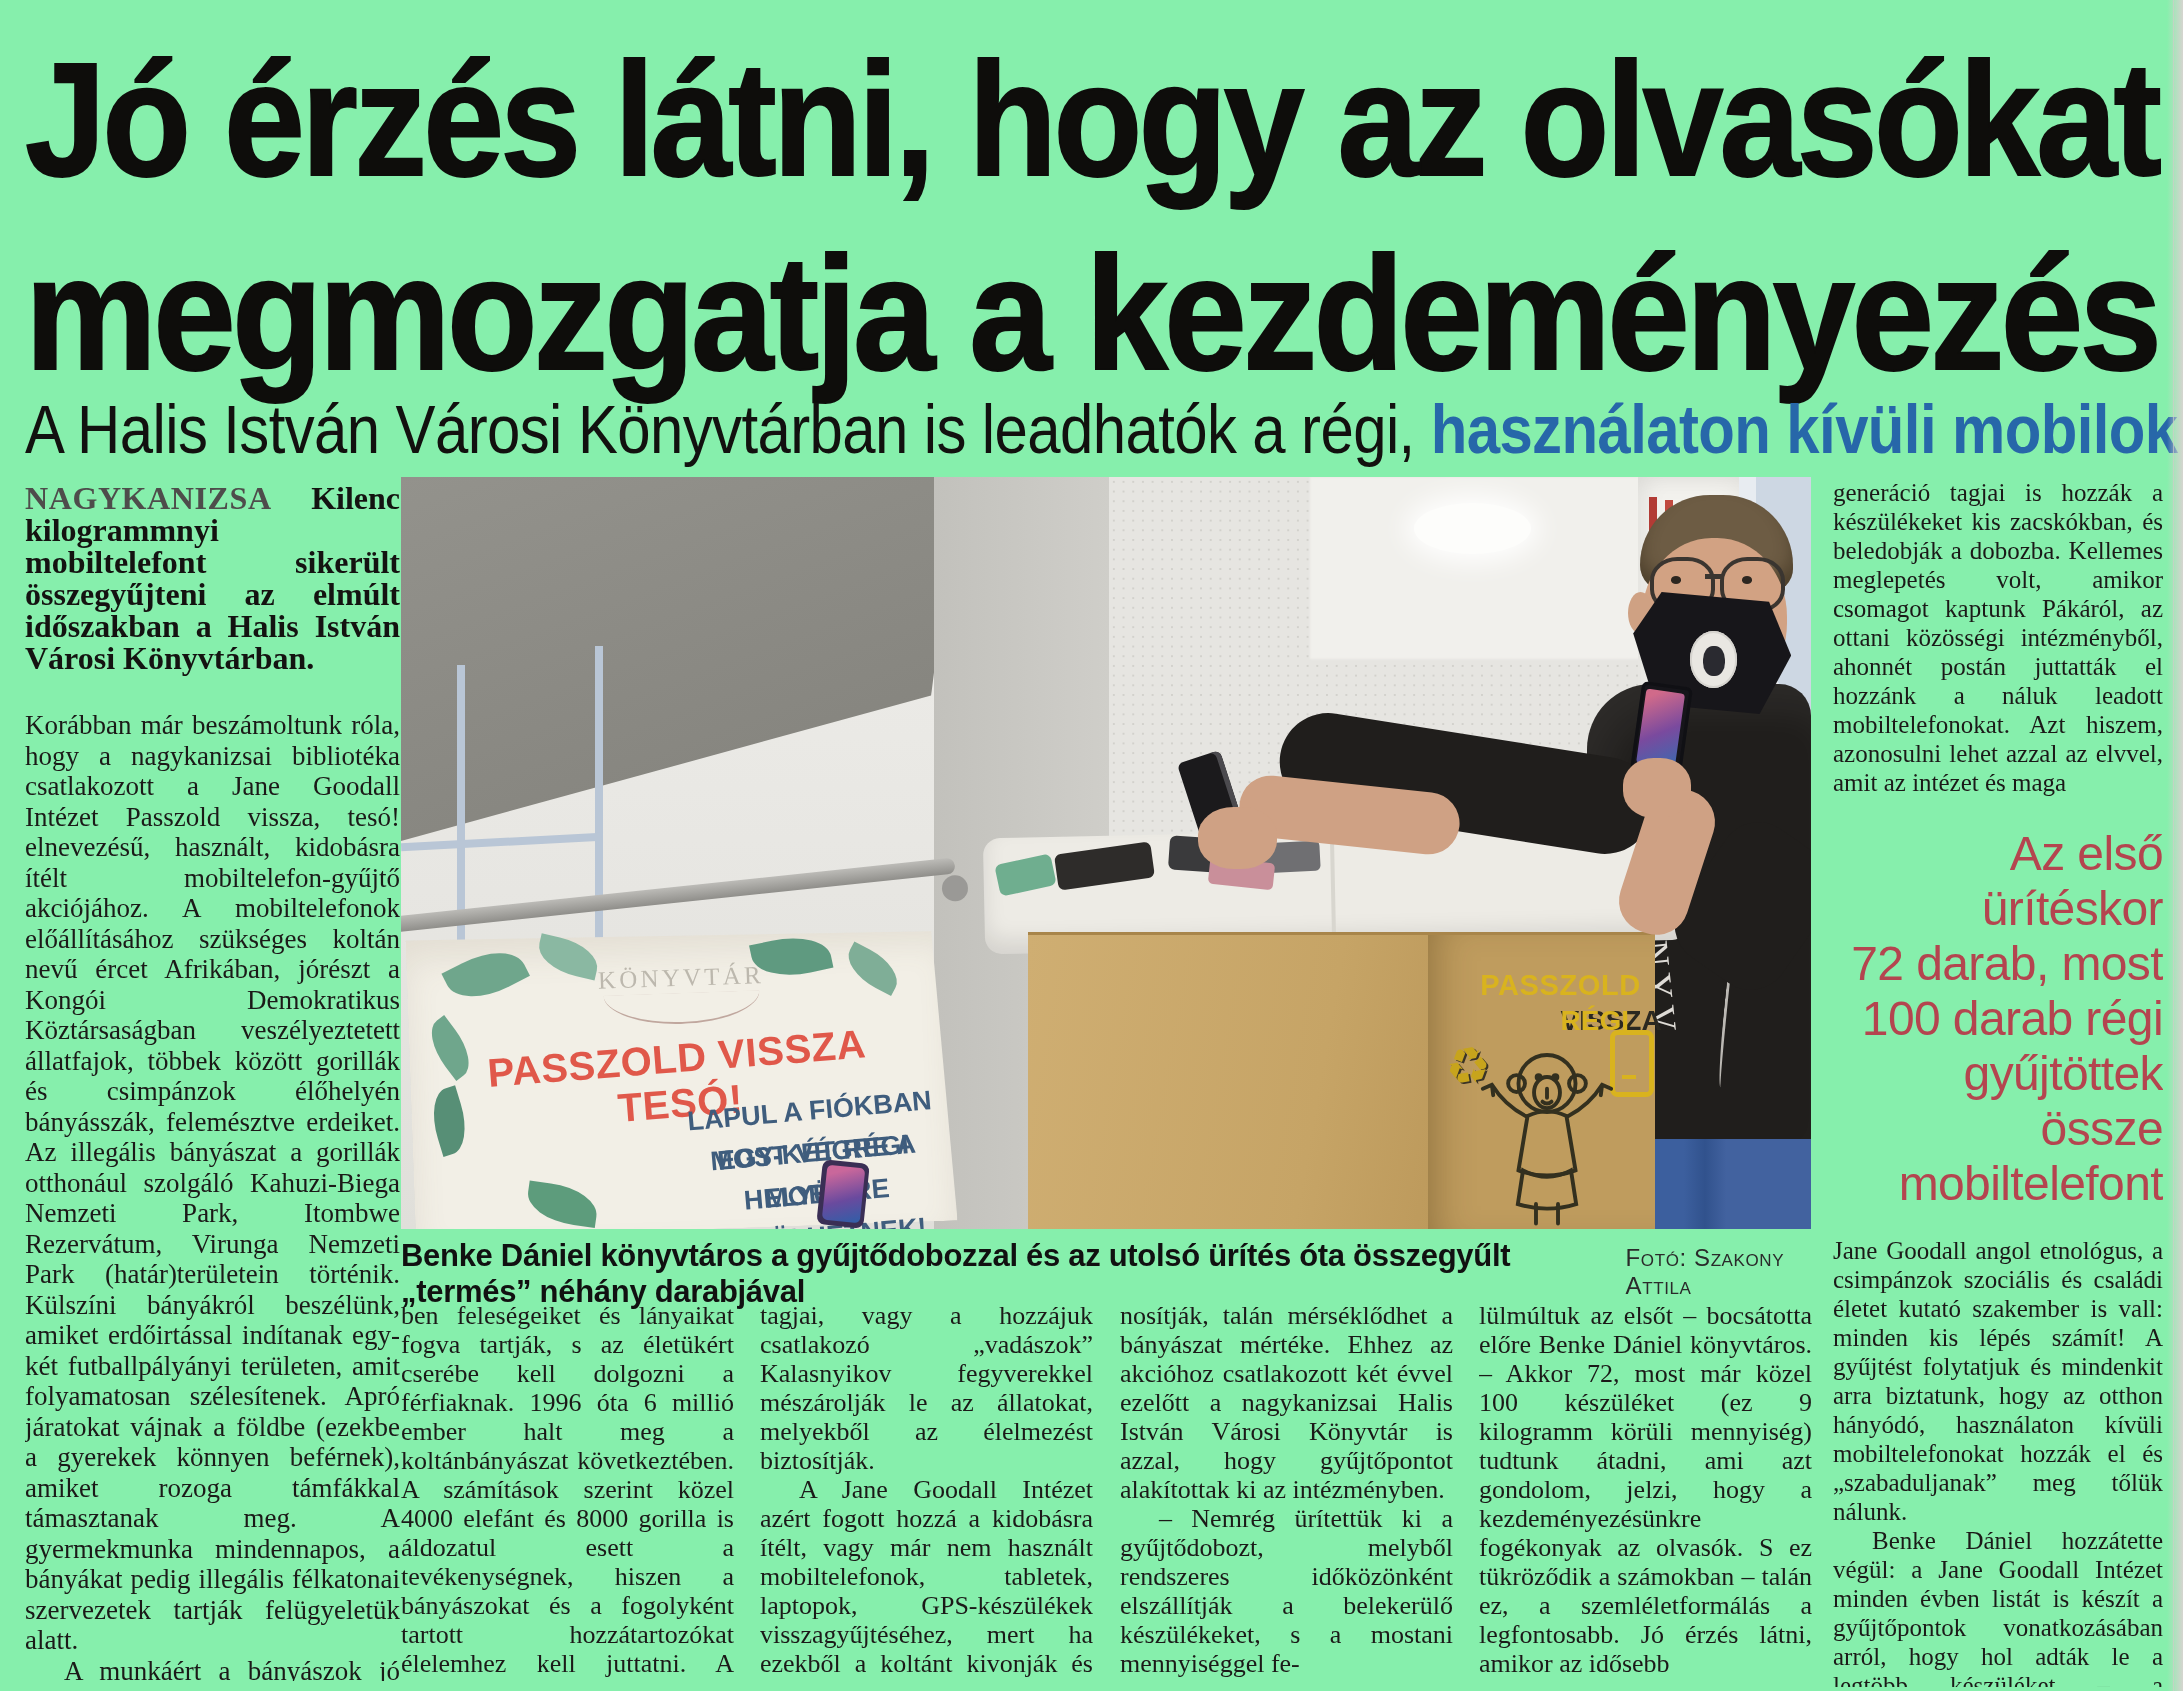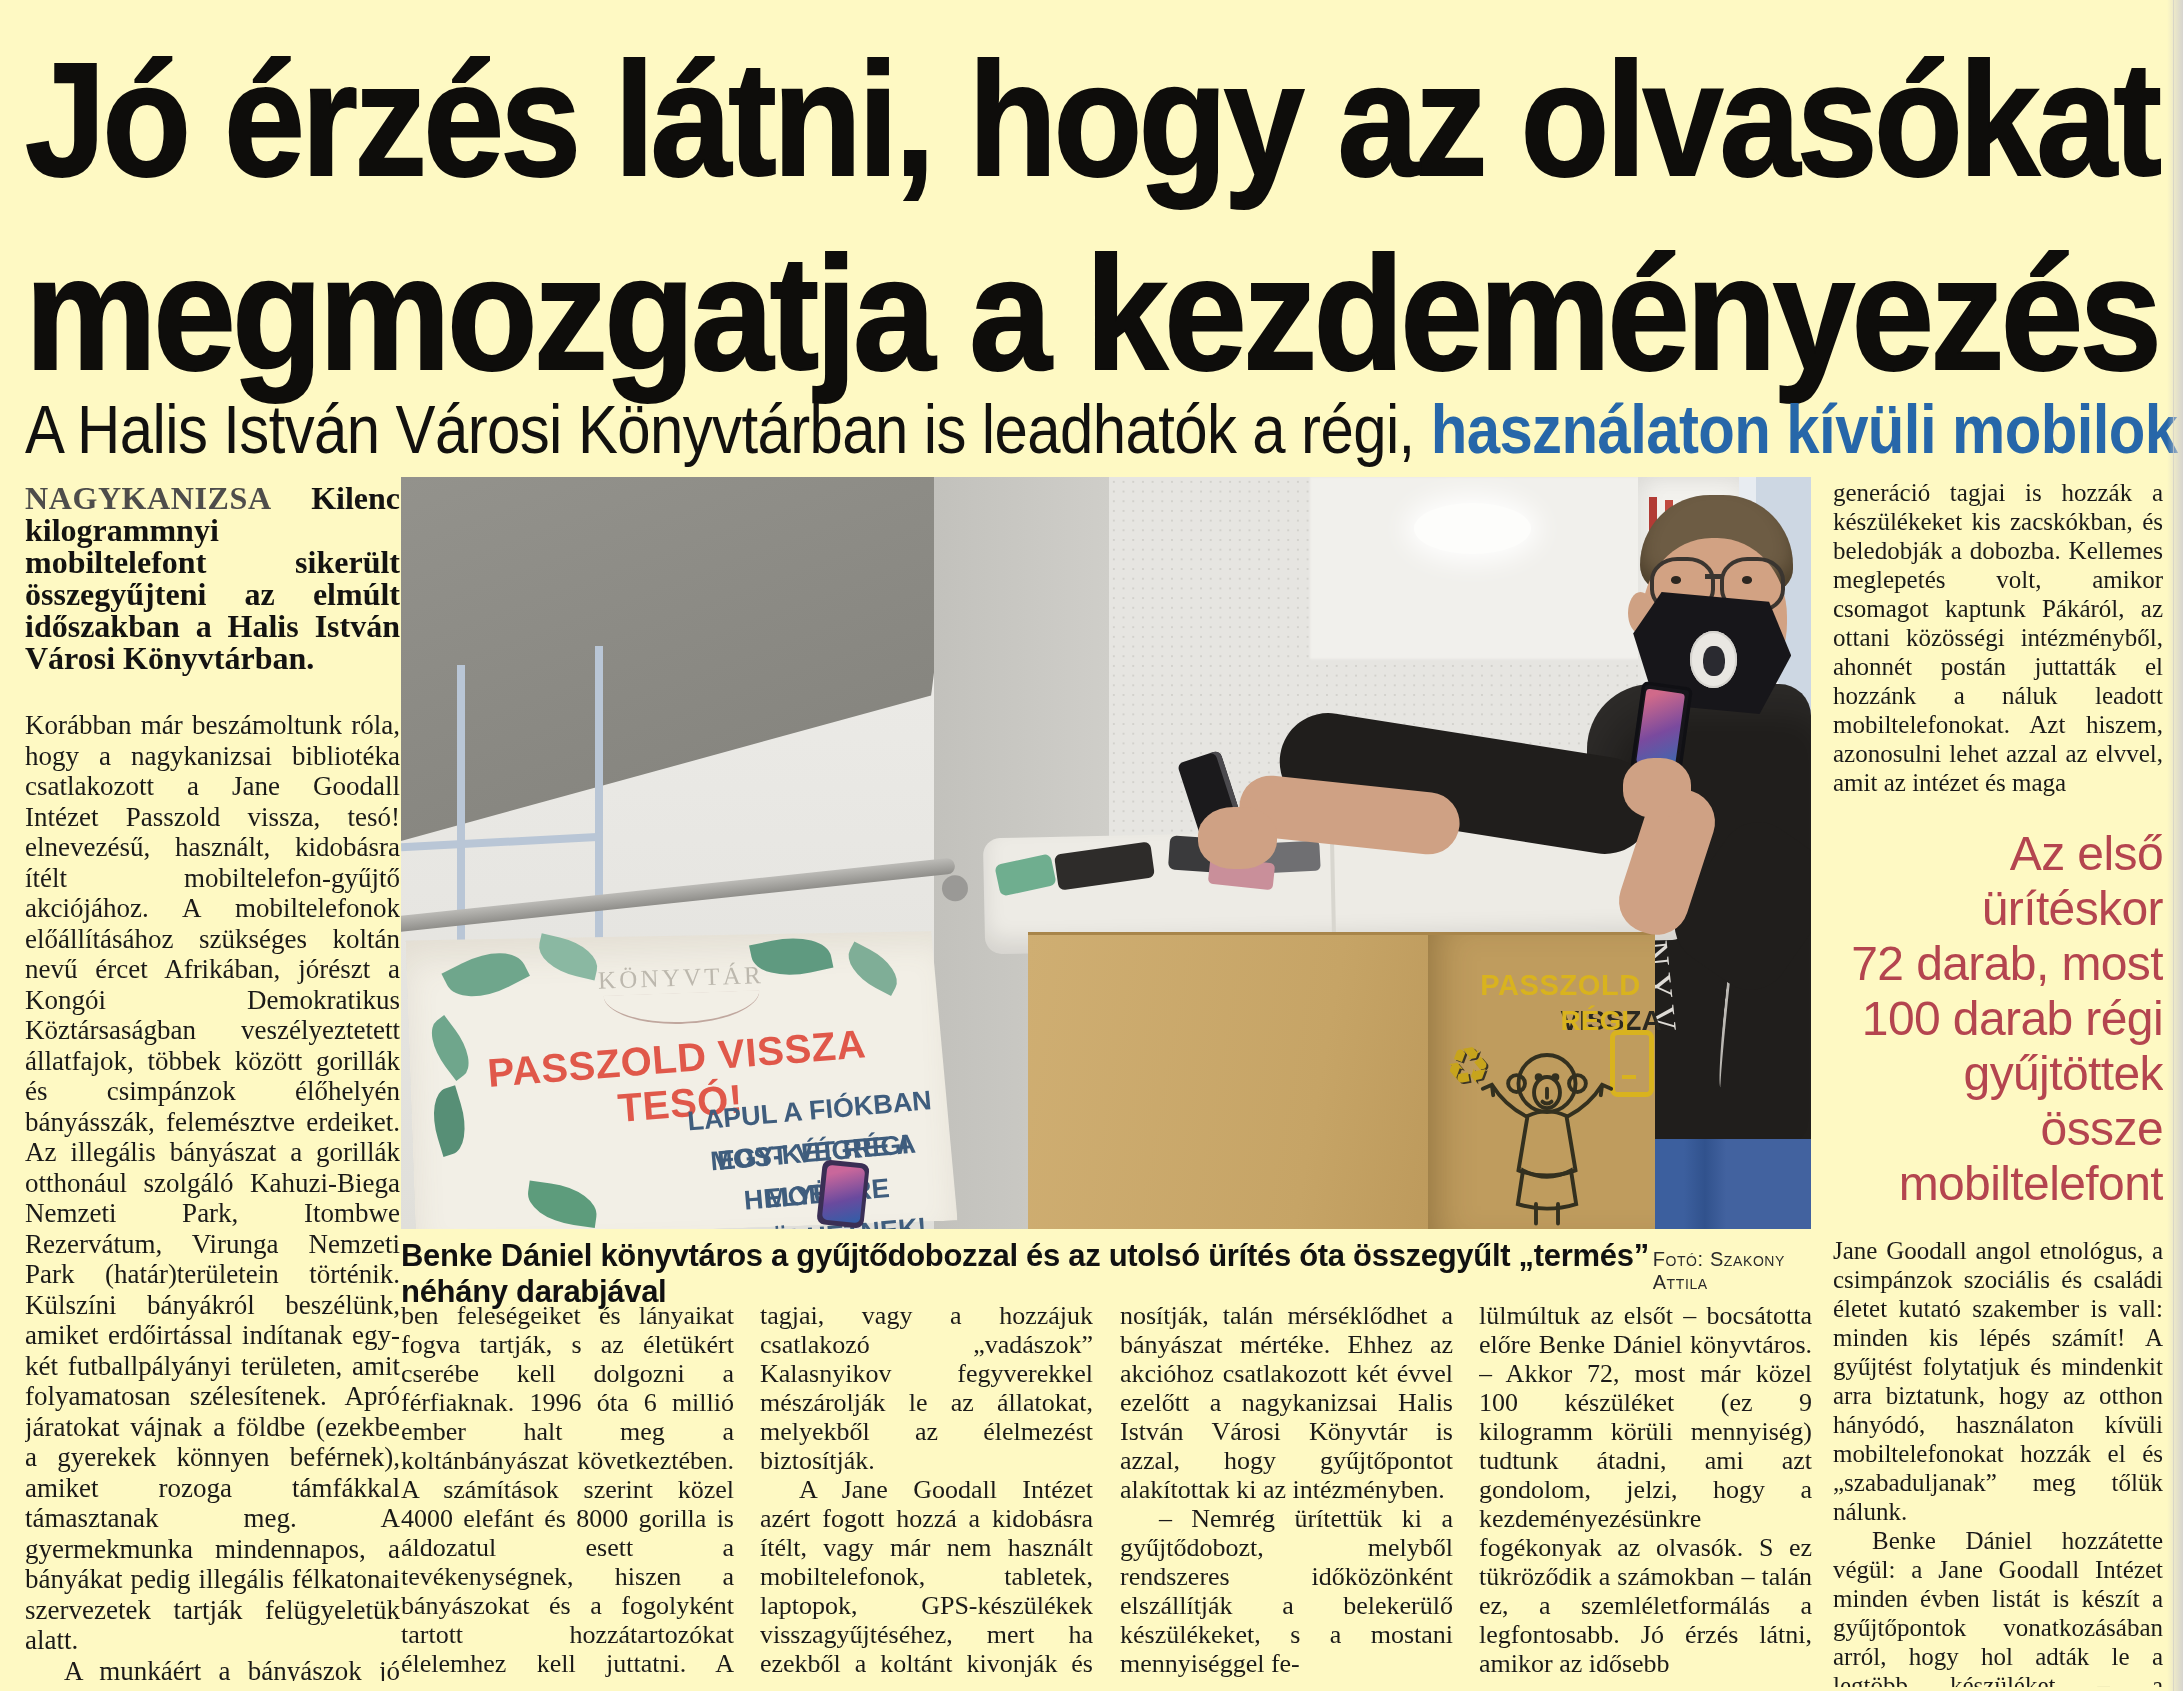--- a/index.html
+++ b/index.html
@@ -1,16 +1,16 @@
 <!DOCTYPE html>
 <html style="font-size:10.4px"><head>
 <meta charset="utf-8">
 <style>
   html,body{margin:0;padding:0;background:#dddcd7;}
-  .page{position:relative;width:2183px;height:1691px;background:#fef9c3;overflow:hidden;
+  .page{position:relative;width:2183px;height:1691px;background:#86efac;overflow:hidden;
         font-family:"Liberation Serif",serif;color:#1b1a18;}
   
   .hl{position:absolute;left:25px;top:22px;width:2138px;}
   .hl-line{height:194px;white-space:nowrap;overflow:visible;}
   .hl-line span{display:inline-block;font-family:"Liberation Sans",sans-serif;font-weight:700;
     font-size:162px;line-height:194px;letter-spacing:-0.025em;color:#0e0d0b;
     -webkit-text-stroke:1.9px #0e0d0b;}
   
   .subhead{position:absolute;left:25px;top:390px;width:2138px;white-space:nowrap;}
   .subhead .fitline{display:inline-block;font-family:"Liberation Sans",sans-serif;font-size:68px;
@@ -31,21 +31,21 @@
   .col-b5{left:1479px;}
   .col-right{left:1833px;top:478px;width:330px;height:1209px;font-size:25px;line-height:29px;}
   
   .pullquote{margin:29px 0 25px;text-align:right;font-family:"Liberation Sans",sans-serif;
     font-size:48px;line-height:55px;color:#b4454f;letter-spacing:-0.6px;}
   
   .caption-row{position:absolute;left:401px;top:1238px;width:1410px;display:flex;
     justify-content:space-between;align-items:baseline;}
   .caption{font-family:"Liberation Sans",sans-serif;font-weight:700;font-size:31px;
     letter-spacing:-0.3px;color:#111;}
-  .credit{font-family:"Liberation Sans",sans-serif;font-size:20px;font-variant:small-caps;
+  .credit{font-family:"Liberation Sans",sans-serif;font-size:24px;font-variant:small-caps;
     letter-spacing:0.6px;color:#2a2a2a;}
   
   .photo{position:absolute;left:401px;top:477px;width:1410px;height:752px;overflow:hidden;
     background:linear-gradient(180deg,#efeeea 0%,#e7e6e2 55%,#e0dfda 100%);}
   .photo *{position:absolute;}
   .ph-beam{left:0;top:0;width:558px;height:364px;background:linear-gradient(160deg,#93928c,#82817b);
     clip-path:polygon(0 0,100% 0,95% 60%,0 100%);}
   .ph-wallshadow{left:533px;top:0;width:175px;height:100%;
     background:linear-gradient(90deg,#c2c1bc,#cfcec9);}
   .ph-speckle{left:708px;top:0;width:675px;height:100%;background:#e6e5e1;

